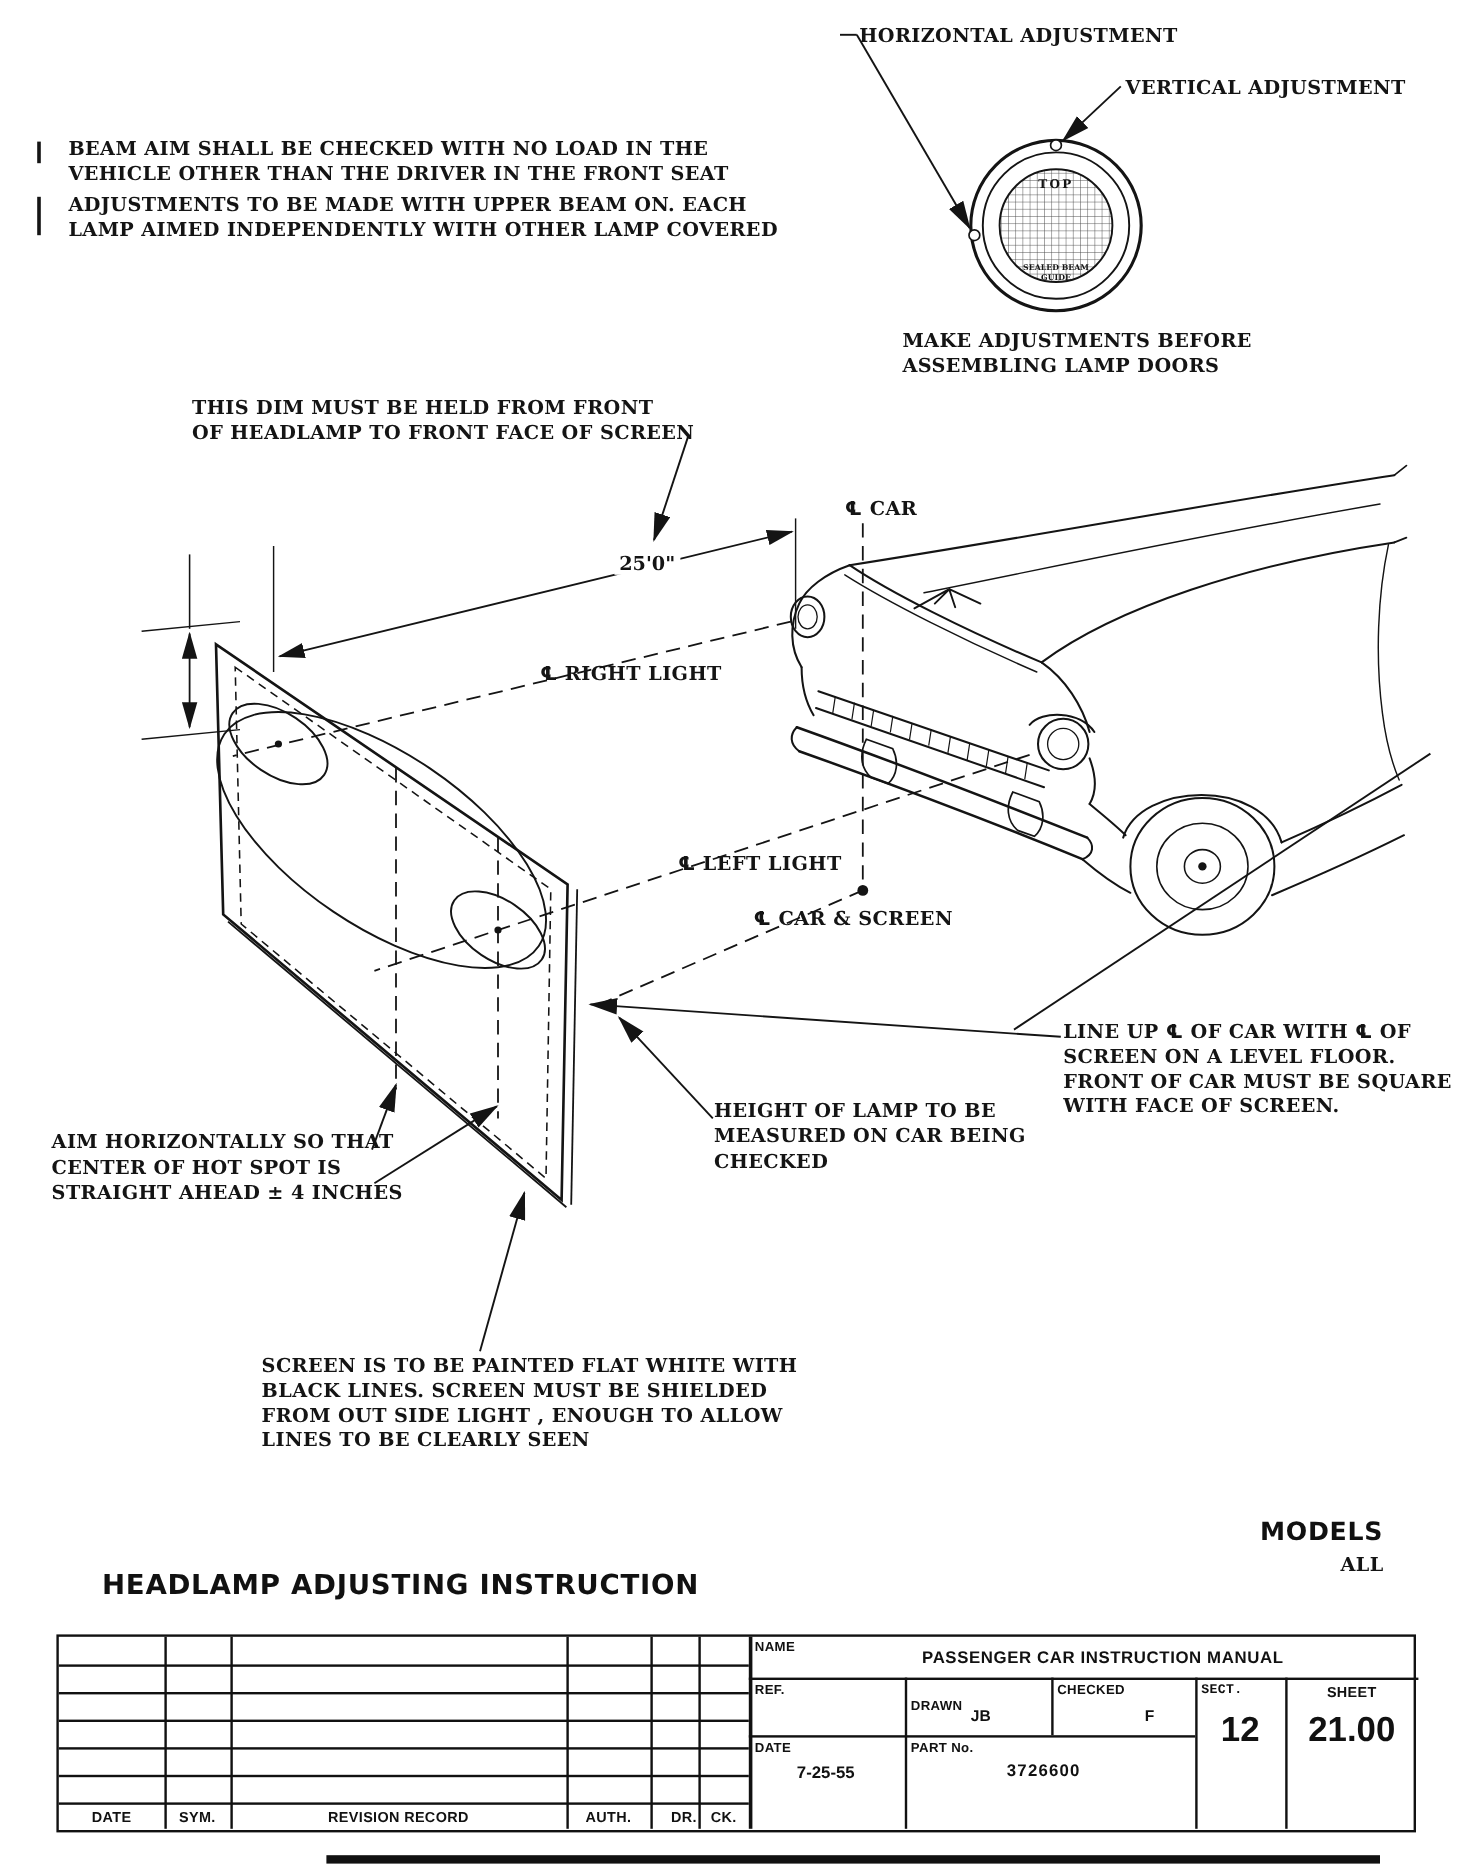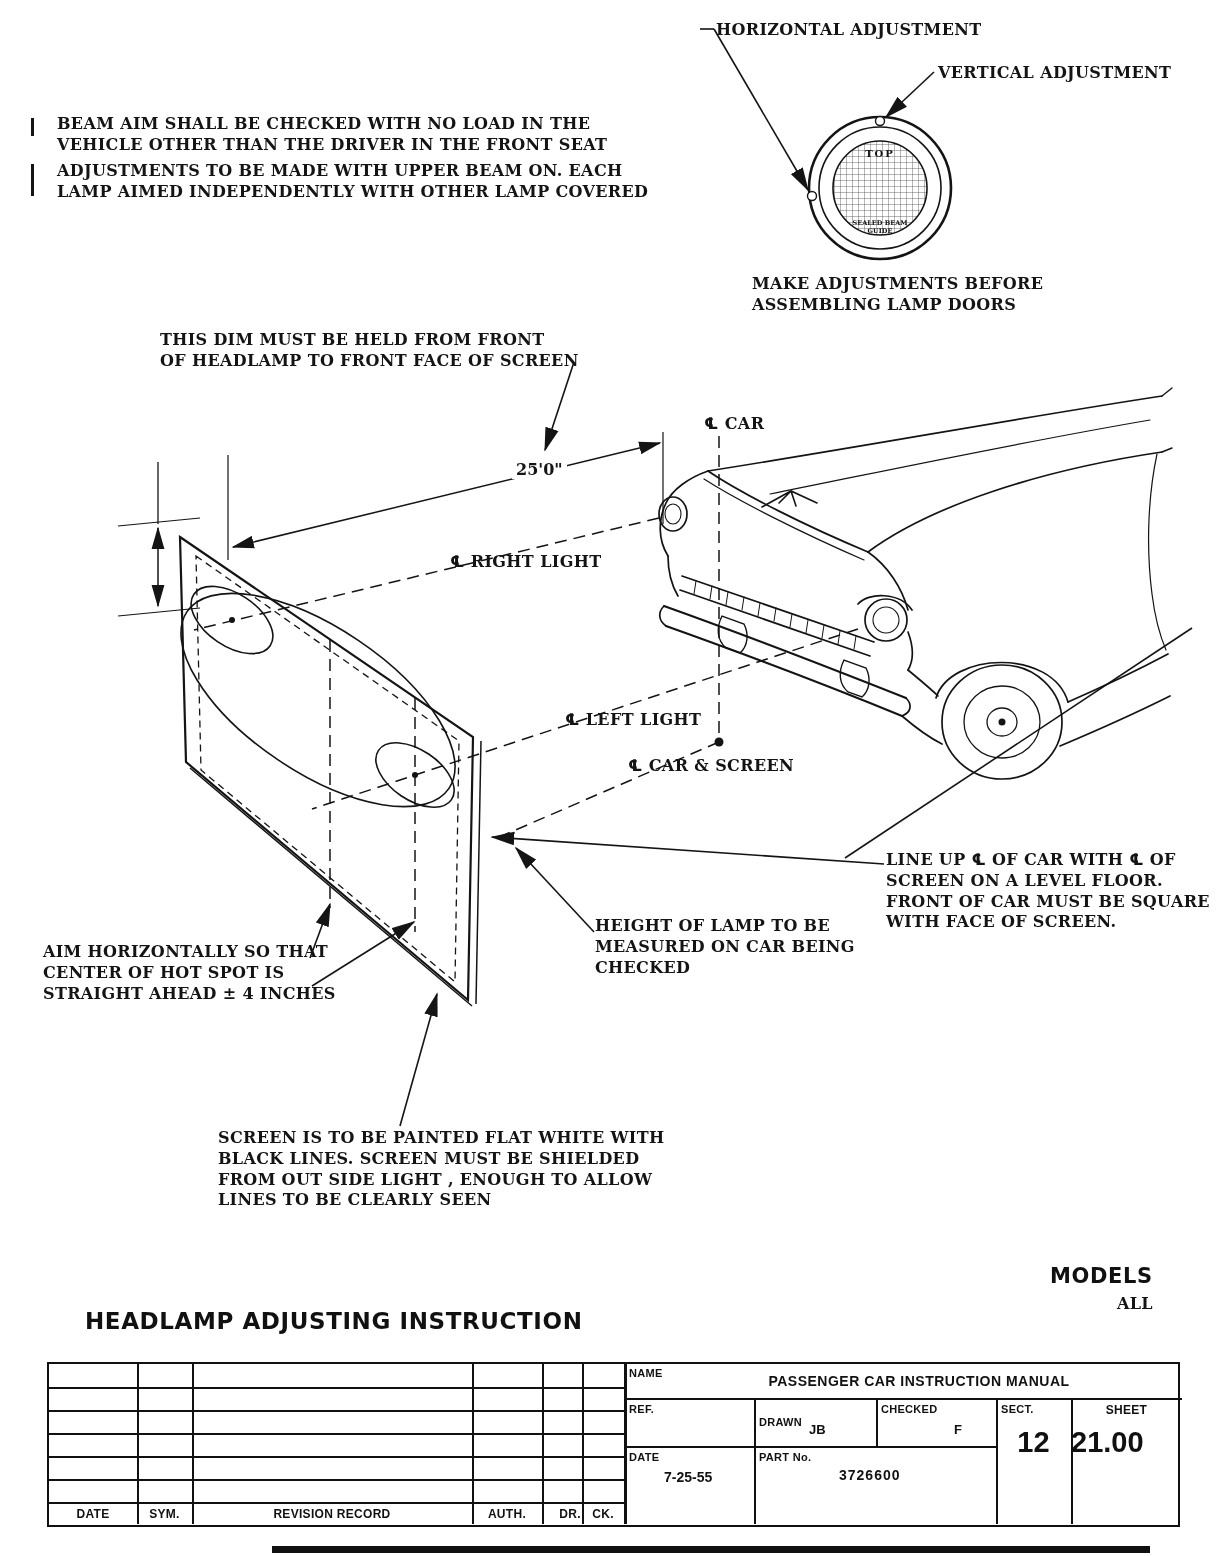--- a/index.html
+++ b/index.html
@@ -233,24 +233,24 @@
 
     <div class="tb-cell-label" style="left:580px;top:3px;">NAME</div>
     <div class="tb-value" style="left:640px;top:9px;width:460px;text-align:center;font-size:14px;letter-spacing:.5px;">PASSENGER CAR INSTRUCTION MANUAL</div>
 
     <div class="tb-cell-label" style="left:580px;top:39px;">REF.</div>
     <div class="tb-cell-label" style="left:710px;top:52px;">DRAWN</div>
     <div class="tb-value" style="left:760px;top:58px;font-size:13px;text-align:center;">JB</div>
     <div class="tb-cell-label" style="left:832px;top:39px;">CHECKED</div>
     <div class="tb-value" style="left:905px;top:58px;font-size:13px;">F</div>
 
-    <div class="tb-cell-label" style="left:952px;top:39px;">SECT.</div>
+    <div class="tb-cell-label" style="left:952px;top:39px;font-family:Liberation Mono, monospace;">SECT.</div>
     <div class="tb-value" style="left:947px;top:62px;width:75px;text-align:center;font-size:29px;">12</div>
     <div class="tb-head" style="left:1022px;top:39px;width:111px;">SHEET</div>
-    <div class="tb-value" style="left:1022px;top:62px;width:111px;text-align:left;font-size:29px;">21.00</div>
+    <div class="tb-value" style="left:1022px;top:62px;width:111px;text-align:center;font-size:29px;">21.00</div>
 
     <div class="tb-cell-label" style="left:580px;top:87px;">DATE</div>
     <div class="tb-value" style="left:615px;top:105px;font-size:14px;">7-25-55</div>
     <div class="tb-cell-label" style="left:710px;top:87px;">PART No.</div>
     <div class="tb-value" style="left:790px;top:103px;font-size:14px;letter-spacing:1px;">3726600</div>
   </div>
 
   <div class="scanbar" style="left:272px;top:1546px;width:878px;height:7px;"></div>
 
 </div>

